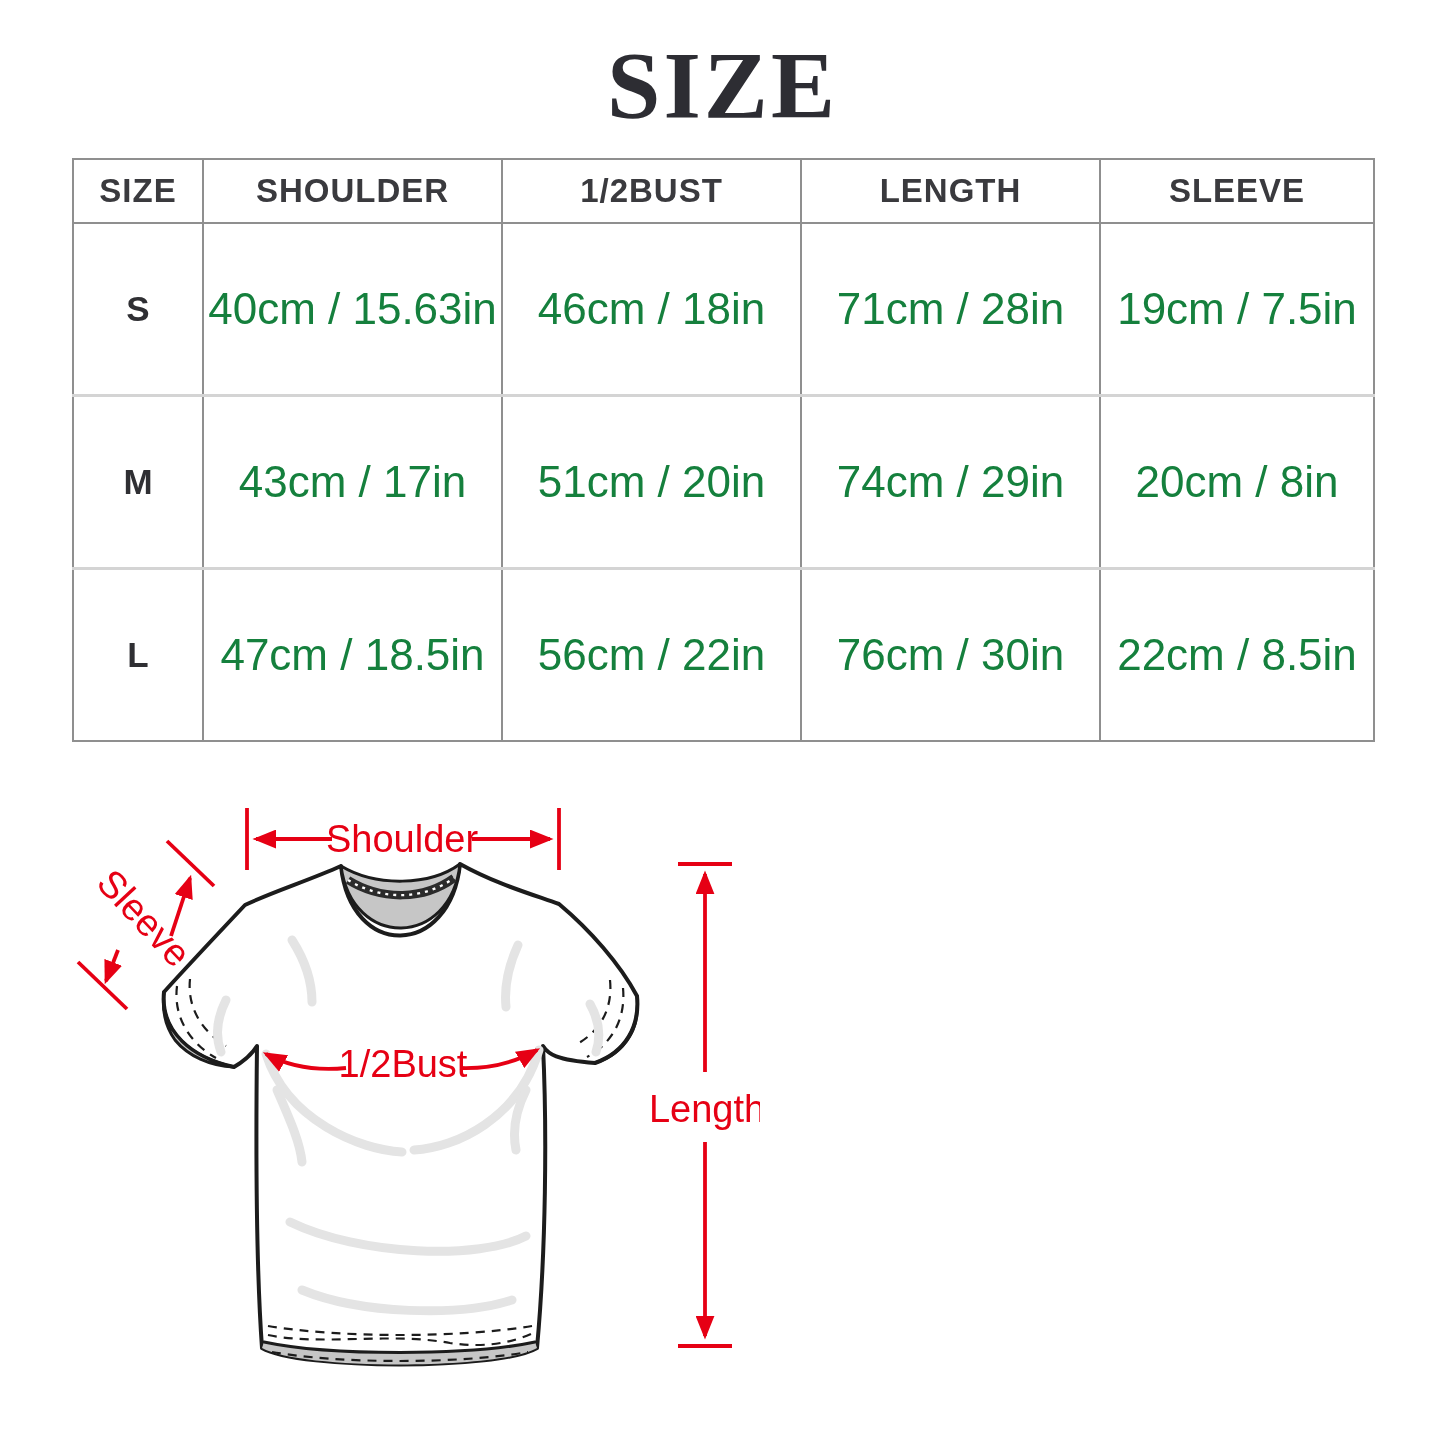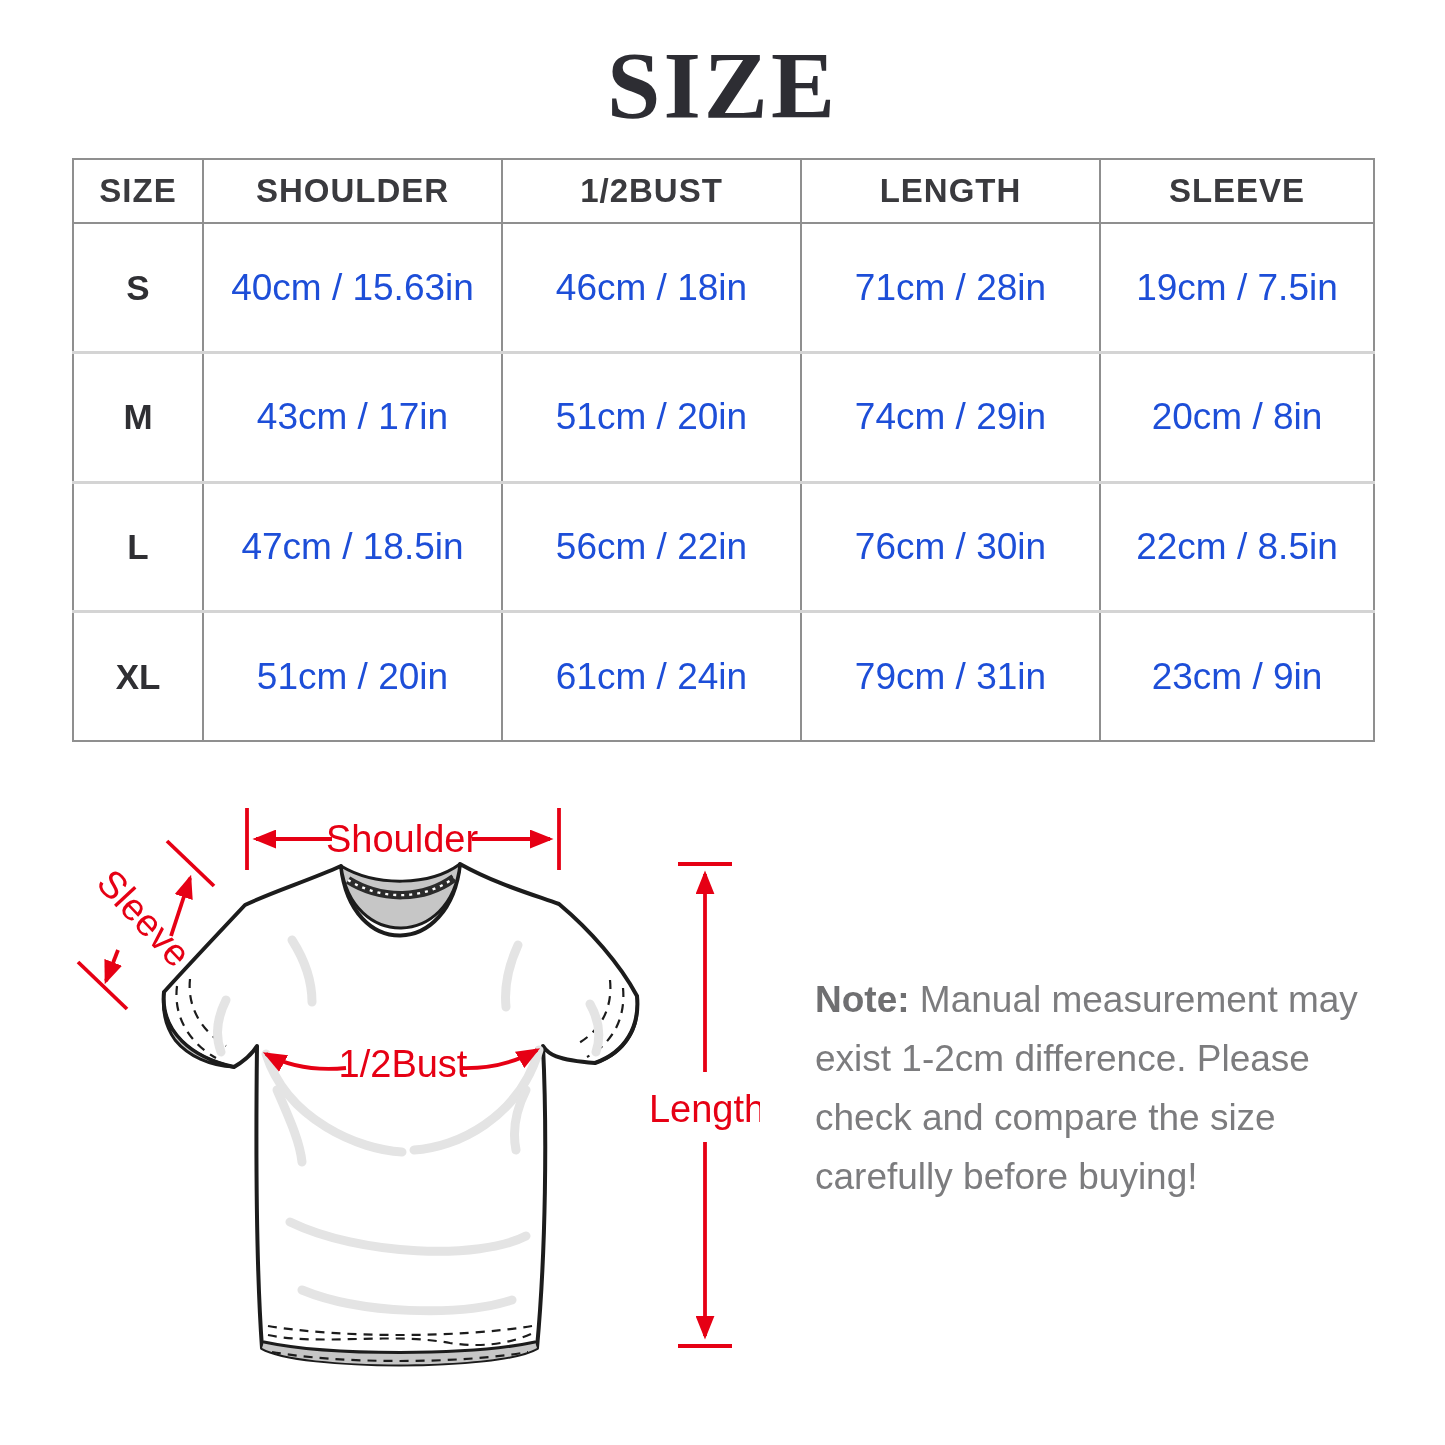--- a/index.html
+++ b/index.html
@@ -9,21 +9,21 @@
          font-family:"Liberation Serif",serif;font-weight:700;font-size:96px;
          color:#2d2d33;letter-spacing:3px;line-height:1;}
   table.size-table{position:absolute;left:72px;top:158px;width:1301px;height:584px;
          border-collapse:collapse;table-layout:fixed;background:#fff;
          border:2px solid #8f8f8f;}
   table.size-table th, table.size-table td{
          text-align:center;vertical-align:middle;padding:0;
          border-left:2px solid #8f8f8f;}
   table.size-table th{font-size:33px;font-weight:700;color:#3a3a3e;letter-spacing:1px;
          border-bottom:2px solid #8f8f8f;}
-  table.size-table tbody td{font-size:37px;font-weight:400;color:#1d4ed8;
+  table.size-table tbody td{font-size:44px;font-weight:400;color:#15803d;
          border-top:3px solid #d4d4d4;}
   table.size-table tbody tr:first-child td{border-top:none;}
   table.size-table tbody td.size-col{font-size:35px;font-weight:700;color:#2f2f33;}
   table.size-table tr{height:64px;}
   .diagram{position:absolute;left:60px;top:790px;}
   .shirt{fill:#ffffff;stroke:#1c1c1c;stroke-width:4;stroke-linejoin:round;stroke-linecap:round;}
   .ink{fill:none;stroke:#1c1c1c;stroke-linecap:round;}
   .grayfill{fill:#c6c6c6;stroke:#1c1c1c;stroke-width:3;stroke-linejoin:round;}
   .wrinkle{fill:none;stroke:#e4e4e4;stroke-width:9;stroke-linecap:round;}
   .stitch{fill:none;stroke:#1c1c1c;stroke-width:2.2;stroke-dasharray:9,7;stroke-linecap:butt;}
@@ -72,27 +72,20 @@
         <td>51cm / 20in</td>
         <td>74cm / 29in</td>
         <td>20cm / 8in</td>
       </tr>
       <tr>
         <td class="size-col">L</td>
         <td>47cm / 18.5in</td>
         <td>56cm / 22in</td>
         <td>76cm / 30in</td>
         <td>22cm / 8.5in</td>
-      </tr>
-      <tr>
-        <td class="size-col">XL</td>
-        <td>51cm / 20in</td>
-        <td>61cm / 24in</td>
-        <td>79cm / 31in</td>
-        <td>23cm / 9in</td>
       </tr>
     </tbody>
   </table>
 
   <svg class="diagram" width="700" height="620" viewBox="0 0 700 620">
     <defs>
       <marker id="ah" viewBox="0 0 10 8" refX="8.5" refY="4" markerWidth="6.2" markerHeight="5" orient="auto" markerUnits="strokeWidth">
         <path d="M0,0 L10,4 L0,8 Z" fill="#e60014"></path>
       </marker>
     </defs>
@@ -161,20 +154,14 @@
       <text class="redtext" x="343" y="287" text-anchor="middle">1/2Bust</text>
 
       <line class="red" x1="618" y1="74" x2="672" y2="74"></line>
       <line class="red" x1="618" y1="556" x2="672" y2="556"></line>
       <line class="red" x1="645" y1="282" x2="645" y2="84" marker-end="url(#ah)"></line>
       <line class="red" x1="645" y1="352" x2="645" y2="546" marker-end="url(#ah)"></line>
       <text class="redtext" x="647" y="332" text-anchor="middle">Length</text>
     </g>
   </svg>
 
-  <div class="note">
-    <p><span class="note-bold">Note:</span> <span>Manual measurement may</span></p>
-    <p>exist 1-2cm difference. Please</p>
-    <p>check and compare the size</p>
-    <p>carefully before buying!</p>
-  </div>
 
 </div>
 
 </body></html>

